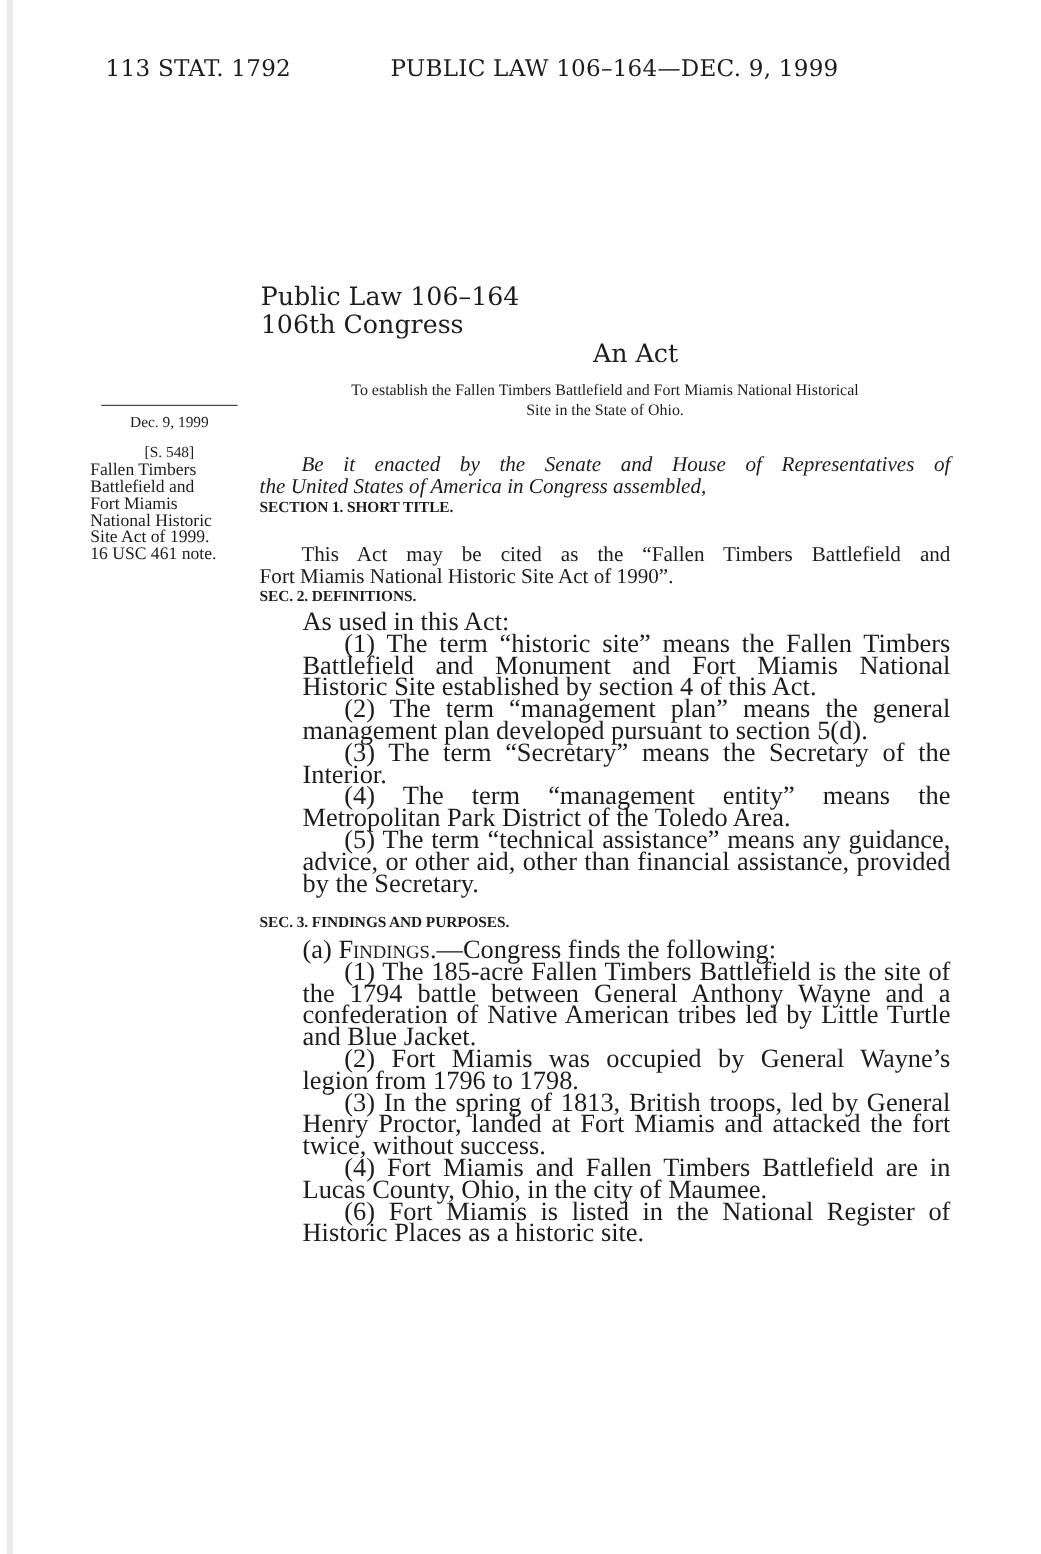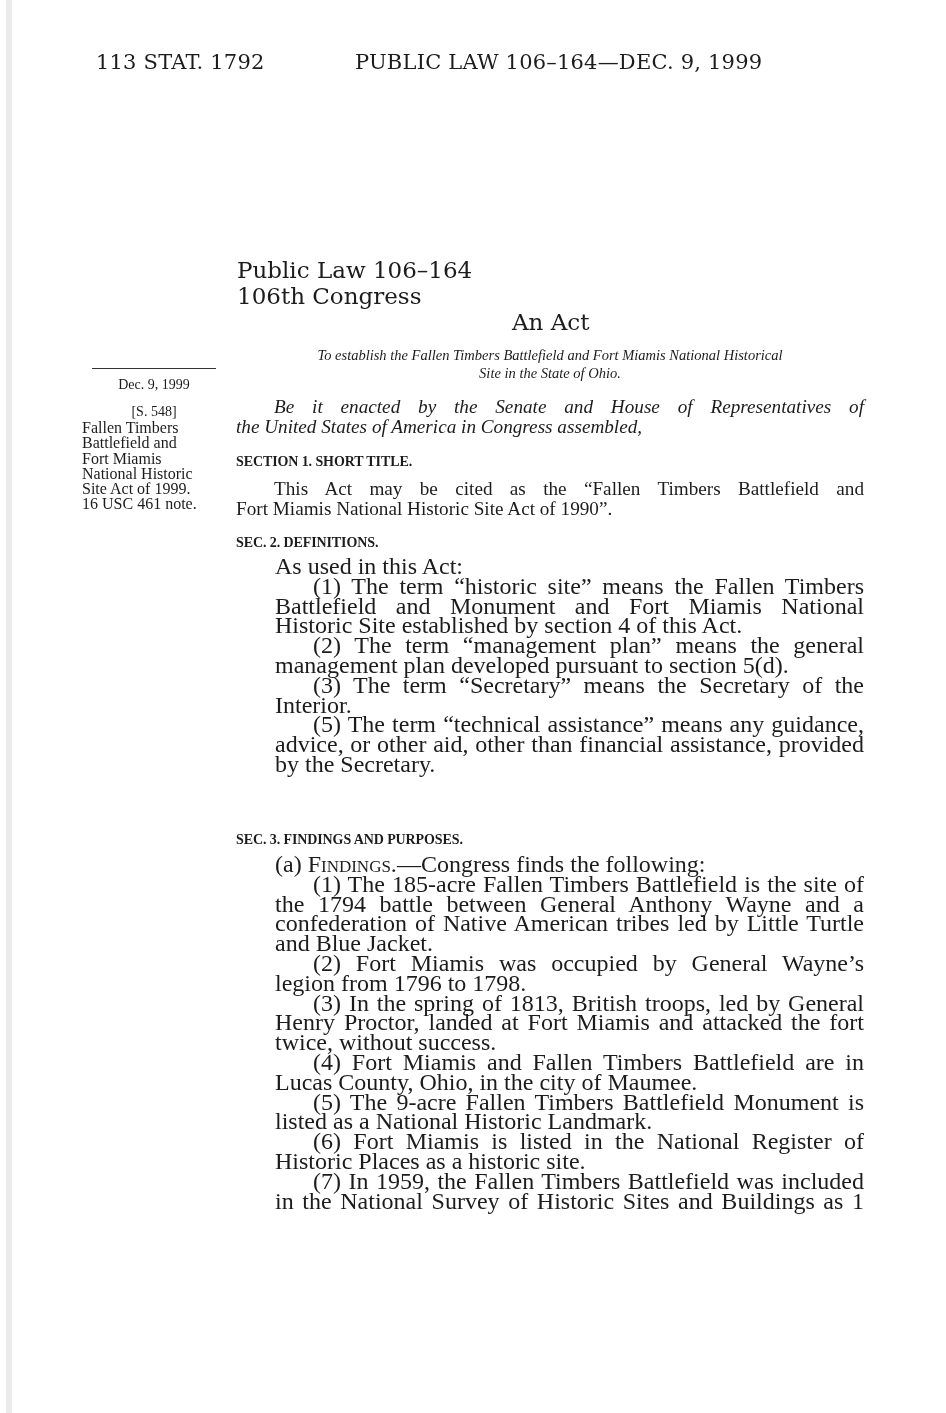--- a/index.html
+++ b/index.html
@@ -9,29 +9,29 @@
     color: #1c1c1c;
   }
   .edge-strip { position: absolute; left: 6px; top: 0; width: 6px; height: 1413px; background: #ebebeb; }
   .abs { position: absolute; white-space: nowrap; }
   .running-head { top: 50px; font-size: 21px; letter-spacing: 0.2px; }
   #rh-left { left: 96px; }
   #rh-right { left: 355px; }
   .law-title { left: 237px; font-size: 23px; line-height: 26px; }
   #law-number { top: 257px; }
   #congress { top: 283px; }
-  #act-heading { top: 309px; left: 512px; font-size: 23px; }
+  #act-heading { top: 309px; left: 539px; font-size: 23px; }
   .margin-date { left: 92px; width: 124px; text-align: center; font-family: "Liberation Serif", serif; font-size: 14px; margin-top: 32px; }
   #date-left { top: 345px; }
   #margin-rule { position: absolute; top: 368px; left: 92px; width: 124px; height: 1px; background: #333; }
   #bill-left { top: 372px; }
-  #purpose { position: absolute; top: 346px; left: 236px; width: 628px; text-align: center; font-family: "Liberation Serif", serif; font-size: 14.5px; line-height: 18px; font-style: italic; }
+  #purpose { position: absolute; top: 346px; left: 236px; width: 628px; text-align: center; font-family: "Liberation Serif", serif; font-size: 14.5px; line-height: 18px; }
   #sidenote { position: absolute; top: 420px; left: 82px; width: 150px; font-family: "Liberation Serif", serif; font-size: 16px; line-height: 15.3px; }
   #sidenote div { white-space: nowrap; }
-  .body { position: absolute; left: 236px; width: 628px; font-family: "Liberation Serif", serif; font-size: 19.2px; line-height: 20px; }
+  .body { position: absolute; left: 236px; width: 628px; font-family: "Liberation Serif", serif; font-size: 19.2px; line-height: 20px; margin-top: 16px; }
   .enact { top: 397px; font-style: italic; text-align: justify; text-align-last: left; }
   .enact .indent { padding-left: 38px; }
   .sec-head { position: absolute; left: 236px; font-family: "Liberation Serif", serif; font-weight: bold; font-size: 14px; letter-spacing: -0.1px; }
   #sec1-head { top: 454px; }
   #sec1-text { top: 479px; text-align: justify; }
   #sec2-head { top: 535px; }
   #sec3-head { top: 832px; }
   .para-block { position: absolute; left: 275px; width: 589px; font-family: Liberation Serif, serif; font-size: 24px; line-height: 19.8px; }
   .item { text-indent: 38px; text-align: justify; text-align-last: left; margin: 0; }
   .lead { margin: 0; }
@@ -80,26 +80,25 @@
   <div style="padding-left:38px;text-align:justify;text-align-last:justify;">This Act may be cited as the “Fallen Timbers Battlefield and</div>
   <div>Fort Miamis National Historic Site Act of 1990”.</div>
 </div>
 
 <div id="sec2-head" class="sec-head">SEC. 2. DEFINITIONS.</div>
 <div id="sec2-body" class="para-block">
   <p class="lead">As used in this Act:</p>
   <p class="item">(1) The term “historic site” means the Fallen Timbers Battlefield and Monument and Fort Miamis National Historic Site established by section 4 of this Act.</p>
   <p class="item">(2) The term “management plan” means the general management plan developed pursuant to section 5(d).</p>
   <p class="item">(3) The term “Secretary” means the Secretary of the Interior.</p>
+  <p class="item">(4) The term “management entity” means the Metropolitan Park District of the Toledo Area.</p>
   <p class="item">(5) The term “technical assistance” means any guidance, advice, or other aid, other than financial assistance, provided by the Secretary.</p>
 </div>
 
 <div id="sec3-head" class="sec-head">SEC. 3. FINDINGS AND PURPOSES.</div>
 <div id="sec3-body" class="para-block">
   <p class="lead"><span>(a) </span><span class="smallcaps">Findings.</span><span>—Congress finds the following:</span></p>
   <p class="item">(1) The 185-acre Fallen Timbers Battlefield is the site of the 1794 battle between General Anthony Wayne and a confederation of Native American tribes led by Little Turtle and Blue Jacket.</p>
   <p class="item">(2) Fort Miamis was occupied by General Wayne’s legion from 1796 to 1798.</p>
   <p class="item">(3) In the spring of 1813, British troops, led by General Henry Proctor, landed at Fort Miamis and attacked the fort twice, without success.</p>
   <p class="item">(4) Fort Miamis and Fallen Timbers Battlefield are in Lucas County, Ohio, in the city of Maumee.</p>
-  <p class="item">(5) The 9-acre Fallen Timbers Battlefield Monument is listed as a National Historic Landmark.</p>
   <p class="item">(6) Fort Miamis is listed in the National Register of Historic Places as a historic site.</p>
-  <p class="item" style="text-align-last:justify;">(7) In 1959, the Fallen Timbers Battlefield was included in the National Survey of Historic Sites and Buildings as 1</p>
 </div>
 
 </body></html>

